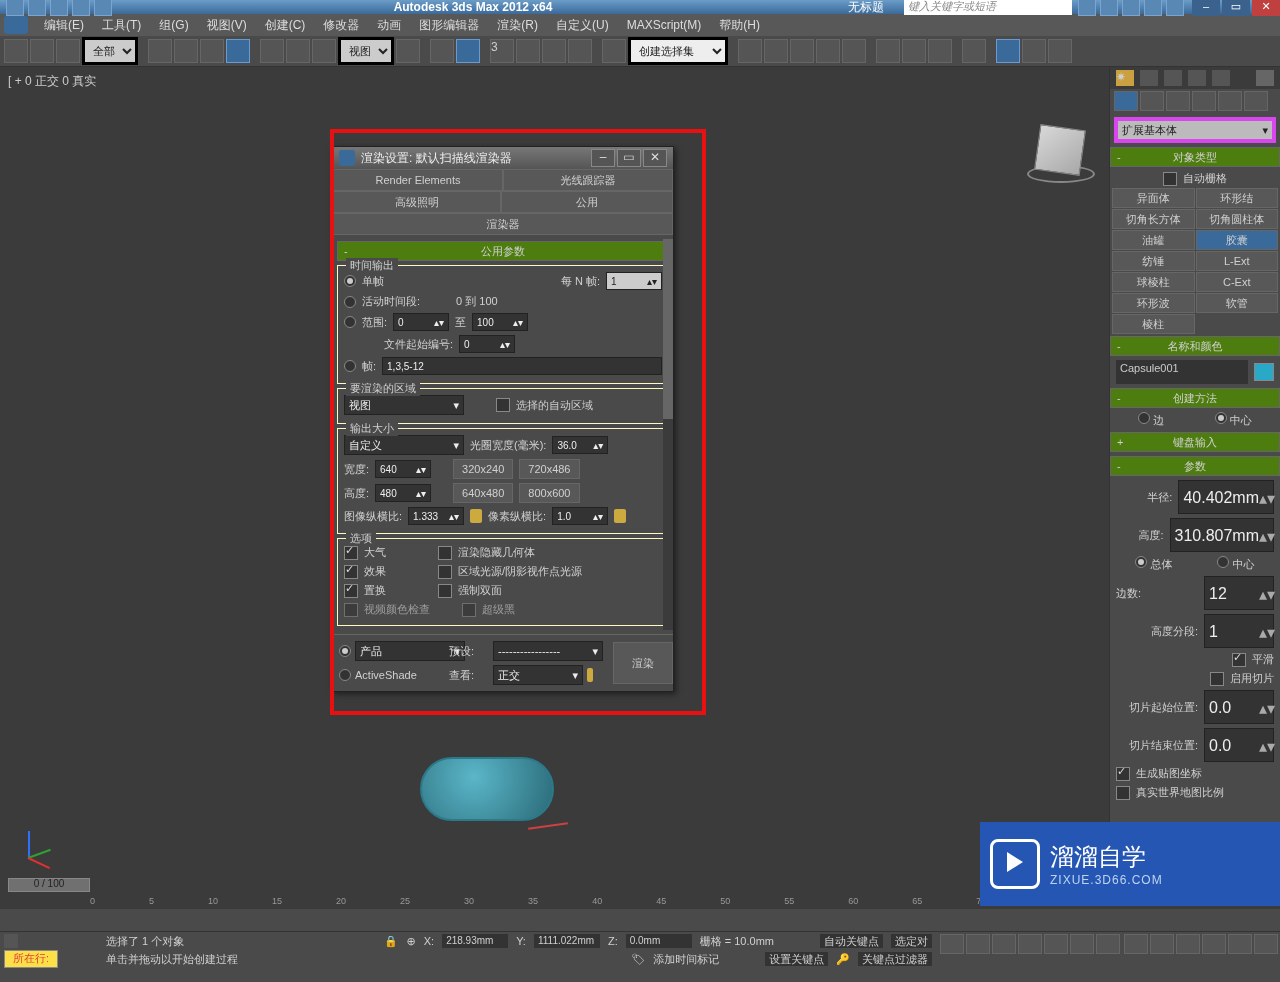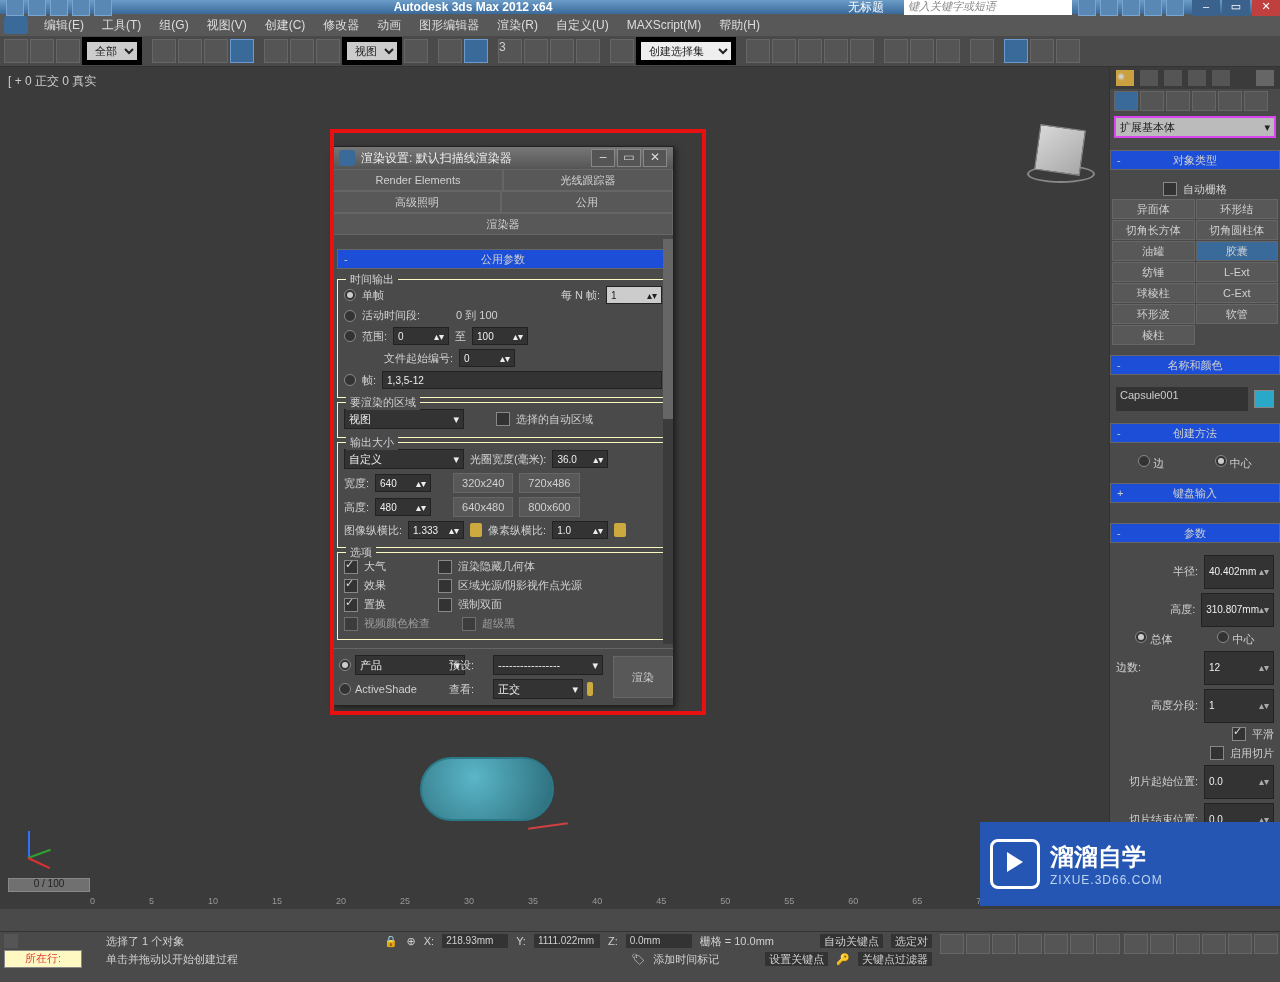--- a/index.html
+++ b/index.html
@@ -13,21 +13,21 @@
   .titlebar .ticons span{width:16px;height:16px;background:#5a88b5;border:1px solid #7aa5d0}
   .titlebar .winbtns{display:flex}
   .titlebar .winbtns div{width:28px;height:18px;background:#3a628c;color:#fff;text-align:center;line-height:16px;margin-left:2px;font-size:11px}
   .titlebar .winbtns .close{background:#c04040}
   .menubar{height:22px;background:#585858;display:flex;align-items:center;padding:0 4px;gap:2px}
   .menubar .app{width:24px;height:18px;background:#3a6a9a;border-radius:3px;margin-right:6px}
   .menubar span{padding:2px 8px;color:#ddd;font-size:12px}
   .toolbar{height:30px;background:#4a4a4a;border-bottom:1px solid #333;display:flex;align-items:center;padding:0 4px;gap:2px}
   .tb{width:22px;height:22px;background:#555;border:1px solid #666}
   .tb.sel{background:#3a6a9a;border-color:#6a9acf}
-  .tbsel{height:28px;background:#ccc;color:#222;border:5px solid #000000;font-size:11px;padding:0 4px}
+  .tbsel{height:28px;background:#ccc;color:#222;border:3px solid #000000;font-size:11px;padding:0 4px}
   .sep{width:6px}
   .main{position:relative;height:810px;display:flex}
   .viewport{flex:1;background:#3b3b3b;position:relative}
   .vlabel{position:absolute;top:6px;left:8px;color:#ccc;font-size:12px}
   .cube{position:absolute;top:60px;right:16px;width:66px;height:56px}
   .cube .c3d{width:44px;height:44px;background:linear-gradient(135deg,#d8d8d8,#a8a8a8);border:1px solid #888;margin:0 auto;transform:rotate(8deg)}
   .cube .ring{width:64px;height:14px;border:2px solid #888;border-radius:50%;margin:-8px auto 0}
   .axis{position:absolute;bottom:18px;left:16px}
   .axis .z{position:absolute;width:2px;height:28px;background:#3070ff;bottom:0;left:12px}
   .axis .y{position:absolute;width:24px;height:2px;background:#30a030;bottom:0;left:12px;transform:rotate(-20deg);transform-origin:left}
@@ -37,29 +37,29 @@
   .redbox{position:absolute;left:330px;top:62px;width:368px;height:578px;border:4px solid #e81010;pointer-events:none;z-index:5}
 
   
   .cmdpanel{width:170px;background:#4a4a4a;border-left:1px solid #333;display:flex;flex-direction:column}
   .cp-top{height:22px;background:#3b3b3b;display:flex;gap:6px;align-items:center;padding:0 6px}
   .cp-top span{width:18px;height:16px;background:#555}
   .cp-top .hammer{margin-left:auto;background:#666}
   .cp-tabs{height:22px;display:flex;gap:2px;padding:2px 4px;background:#4a4a4a}
   .cp-tabs span{width:22px;height:18px;background:#555;border:1px solid #666}
   .cp-tabs span.active{background:#3a6a9a}
-  .cp-combo{margin:2px 4px;height:18px;background:#bbb;color:#222;padding:0 4px;font-size:11px;display:flex;align-items:center;justify-content:space-between;border:2px solid #d946ef}
-  .rollhdr{background:#1d4ed8;height:18px;margin:10px 0;text-align:center;line-height:18px;font-size:11px;border:1px solid #666;position:relative}
+  .cp-combo{margin:2px 4px;height:18px;background:#bbb;color:#222;padding:0 4px;font-size:11px;display:flex;align-items:center;justify-content:space-between;border:4px solid #d946ef}
+  .rollhdr{background:#4d7c0f;height:18px;margin:2px 0;text-align:center;line-height:18px;font-size:11px;border:1px solid #666;position:relative}
   .rollhdr::before{content:"-";position:absolute;left:6px}
   .rollhdr.plus::before{content:"+"}
   .grid2{display:grid;grid-template-columns:1fr 1fr;gap:1px;padding:0 2px}
   .grid2 div{background:#585858;height:18px;text-align:center;line-height:18px;font-size:11px;border:1px solid #666}
   .grid2 div.active{background:#3a6a9a}
   .cp-row{display:flex;align-items:center;padding:2px 6px;gap:6px;font-size:11px}
-  .spinner{display:flex;align-items:center;background:#333;height:16px;border:1px solid #222;padding:8px 4px;color:#eee;font-size:10px;min-width:60px;justify-content:space-between}
+  .spinner{display:flex;align-items:flex-start;background:#333;height:16px;border:1px solid #222;padding:8px 4px;color:#eee;font-size:16px;min-width:60px;justify-content:space-between}
   .spinner .arr{width:10px;text-align:center;color:#aaa}
   .chk{width:12px;height:12px;border:1px solid #888;background:#333;display:inline-block;position:relative}
   .chk.on::after{content:"✓";position:absolute;top:-3px;left:0;color:#ddd;font-size:11px}
   .radio{width:10px;height:10px;border:1px solid #888;border-radius:50%;display:inline-block;background:#333;position:relative}
   .radio.on::after{content:"";position:absolute;inset:2px;background:#ccc;border-radius:50%}
   .colorswatch{width:18px;height:16px;background:#2aa8c8;border:1px solid #888}
   .namefield{flex:1;height:24px;background:#333;padding:0 4px;color:#ccc;font-size:11px;line-height:16px}
 
   
   .dialog{position:absolute;left:332px;top:79px;width:340px;background:#4a4a4a;border:1px solid #222;box-shadow:2px 2px 6px rgba(0,0,0,.5);z-index:3}
@@ -83,32 +83,32 @@
   .renderbtn{grid-row:1/3;grid-column:6;height:40px;background:#585858;border:1px solid #666;text-align:center;line-height:40px}
 
   
   .timeline{height:16px;background:#3b3b3b;display:flex;align-items:center;color:#aaa;font-size:10px;position:relative}
   .timeline .slider{width:80px;height:12px;background:#707070;border:1px solid #888;margin-left:8px;text-align:center;line-height:10px;color:#222}
   .ruler{height:16px;background:#3b3b3b;display:flex;align-items:center;padding-left:90px;color:#999;font-size:9px;gap:54px}
   .trackbar{height:22px;background:#4a4a4a;display:flex;align-items:center}
   .status{height:40px;background:#4a4a4a;display:flex;font-size:11px;border-top:1px solid #333}
   .status .left{width:100px;background:#4a4a4a}
   .status .left .line{height:18px;padding:0 4px;display:flex;align-items:center}
-  .status .left .red{color:#e04040;background:#fef9c3;border:1px solid #888;height:16px;padding:0 20px}
+  .status .left .red{color:#e04040;background:#fde047;border:1px solid #888;height:16px;padding:0 8px}
   .status .mid{flex:1}
   .status .mid .l1,.status .mid .l2{height:18px;padding:0 6px;display:flex;align-items:center;gap:8px}
   .status .coord{background:#333;padding:0 4px;height:14px;line-height:14px;font-size:10px;min-width:58px}
   .status .key{background:#333;padding:0 4px;height:14px;line-height:14px}
   .status .rbtns{display:flex;gap:2px;padding:2px}
   .status .rbtns span{width:22px;height:18px;background:#555;border:1px solid #666}
   .watermark{position:absolute;right:0;bottom:76px;width:280px;height:84px;background:#2656b4;z-index:6;display:flex;align-items:center;padding:0 10px;gap:10px}
   .watermark .play{width:44px;height:44px;border:3px solid #fff;border-radius:8px;position:relative}
   .watermark .play::after{content:"";position:absolute;left:14px;top:10px;border-left:16px solid #fff;border-top:10px solid transparent;border-bottom:10px solid transparent}
   .watermark .txt{color:#fff}
-  .watermark .txt .big{font-size:24px;font-weight:bold}
+  .watermark .txt .big{font-size:24px;font-weight:normal}
   .watermark .txt .small{font-size:12px;letter-spacing:1px;color:#bcd4f0}
   .lock{width:12px;height:14px;background:#ccaa40;border-radius:2px}
 </style>
 </head>
 <body>
 
 <div class="titlebar">
   <div class="qat">
     <span></span>
     <span></span>

